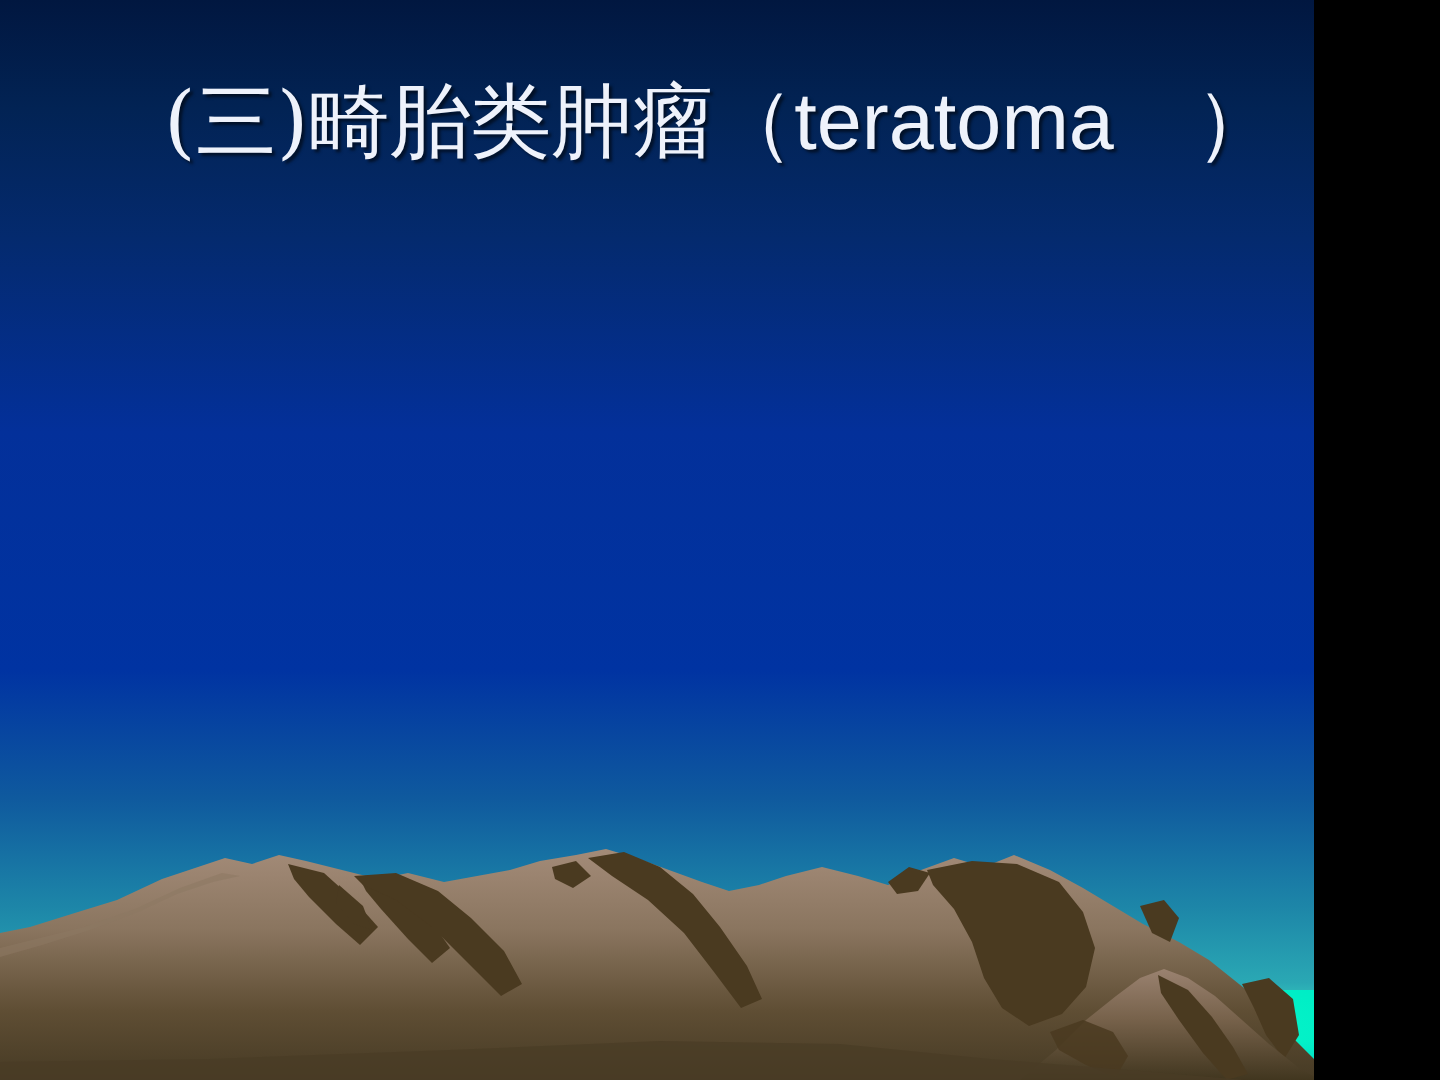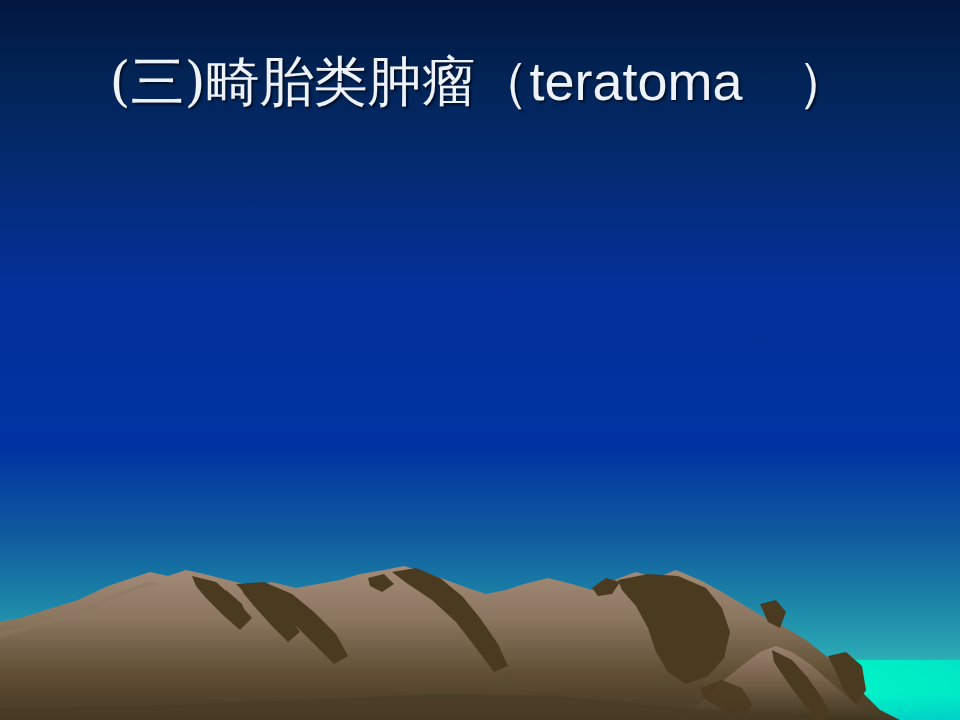--- a/index.html
+++ b/index.html
@@ -2,21 +2,21 @@
 <html><head>
 <meta charset="utf-8">
 <style>
   html, body {
     margin: 0;
     padding: 0;
     background: #000;
   }
   #slide {
     position: relative;
-    width: 960px;
+    width: 876px;
     height: 720px;
     overflow: hidden;
     font-family: "DejaVu Serif", "Liberation Serif", serif;
     
     background: linear-gradient(to bottom,
         #011740 0%,
         #022354 10%,
         #042a6e 22%,
         #03309a 40%,
         #0033a2 62%,

